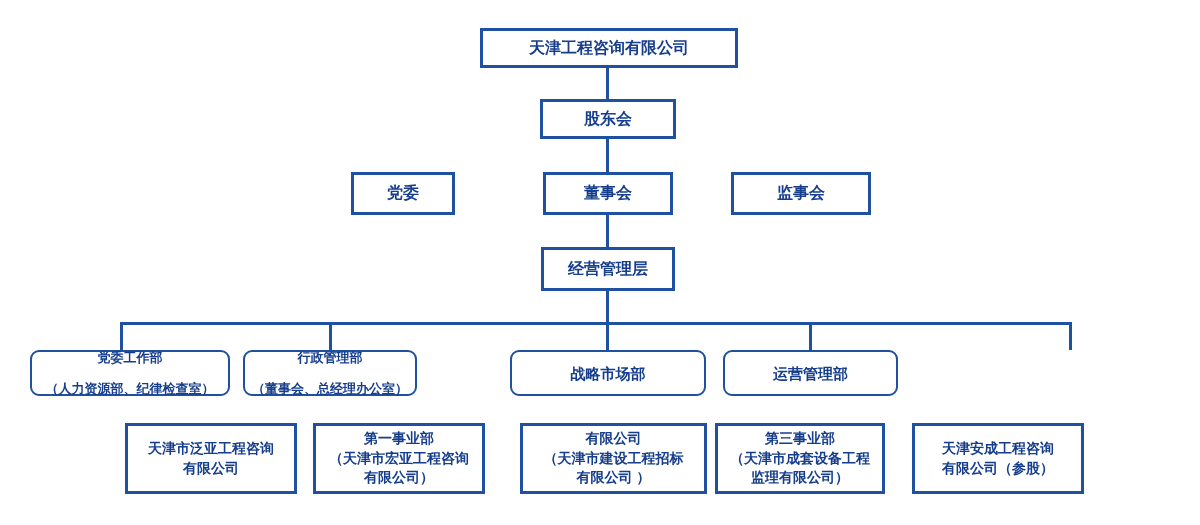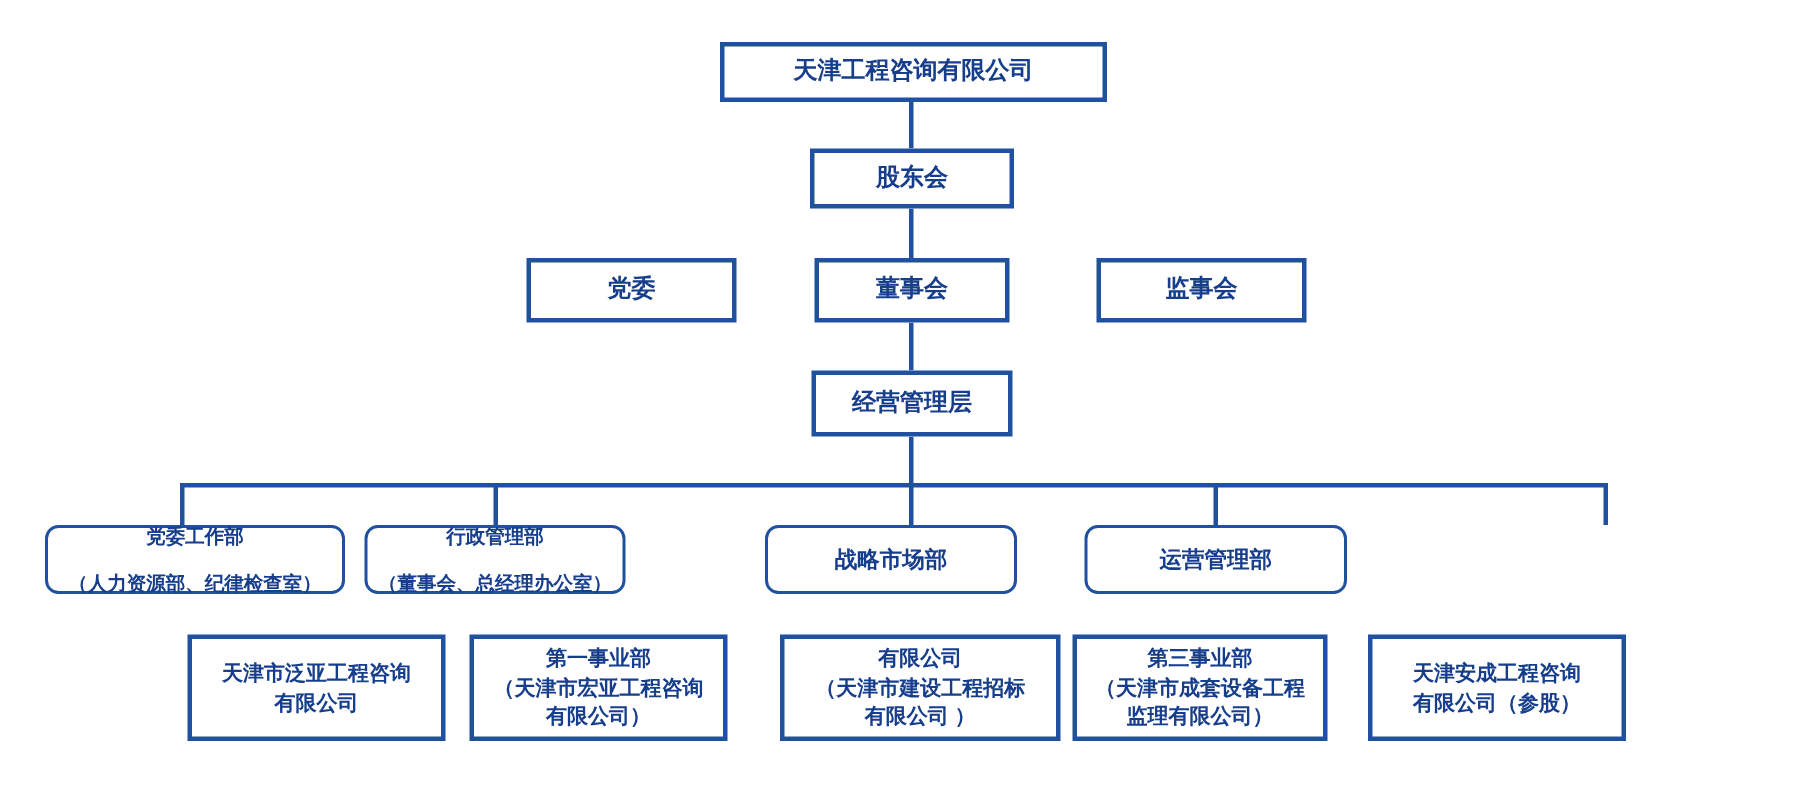--- a/index.html
+++ b/index.html
@@ -54,21 +54,21 @@
   <div class="vline" style="left:1069px;top:322px;height:28px"></div>
 
   <div class="node f16" style="left:480px;top:28px;width:258px;height:40px">
     <span class="ln">天津工程咨询有限公司</span>
   </div>
 
   <div class="node f16" style="left:540px;top:99px;width:136px;height:40px">
     <span class="ln">股东会</span>
   </div>
 
-  <div class="node f16" style="left:351px;top:172px;width:140px;height:43px">
+  <div class="node f16" style="left:351px;top:172px;width:104px;height:43px">
     <span class="ln">党委</span>
   </div>
   <div class="node f16" style="left:543px;top:172px;width:130px;height:43px">
     <span class="ln">董事会</span>
   </div>
   <div class="node f16" style="left:731px;top:172px;width:140px;height:43px">
     <span class="ln">监事会</span>
   </div>
 
   <div class="node f16" style="left:541px;top:247px;width:134px;height:44px">
@@ -76,21 +76,21 @@
   </div>
 
   <div class="node rounded f13" style="left:30px;top:350px;width:200px;height:46px">
     <span class="ln">党委工作部</span>
     <span class="ln">（人力资源部、纪律检查室）</span>
   </div>
   <div class="node rounded f13" style="left:243px;top:350px;width:174px;height:46px">
     <span class="ln">行政管理部</span>
     <span class="ln">（董事会、总经理办公室）</span>
   </div>
-  <div class="node rounded f15" style="left:510px;top:350px;width:168px;height:46px">
+  <div class="node rounded f15" style="left:510px;top:350px;width:196px;height:46px">
     <span class="ln">战略市场部</span>
   </div>
   <div class="node rounded f15" style="left:723px;top:350px;width:175px;height:46px">
     <span class="ln">运营管理部</span>
   </div>
 
   <div class="node f14" style="left:125px;top:423px;width:172px;height:71px">
     <span class="ln">天津市泛亚工程咨询</span>
     <span class="ln">有限公司</span>
   </div>

